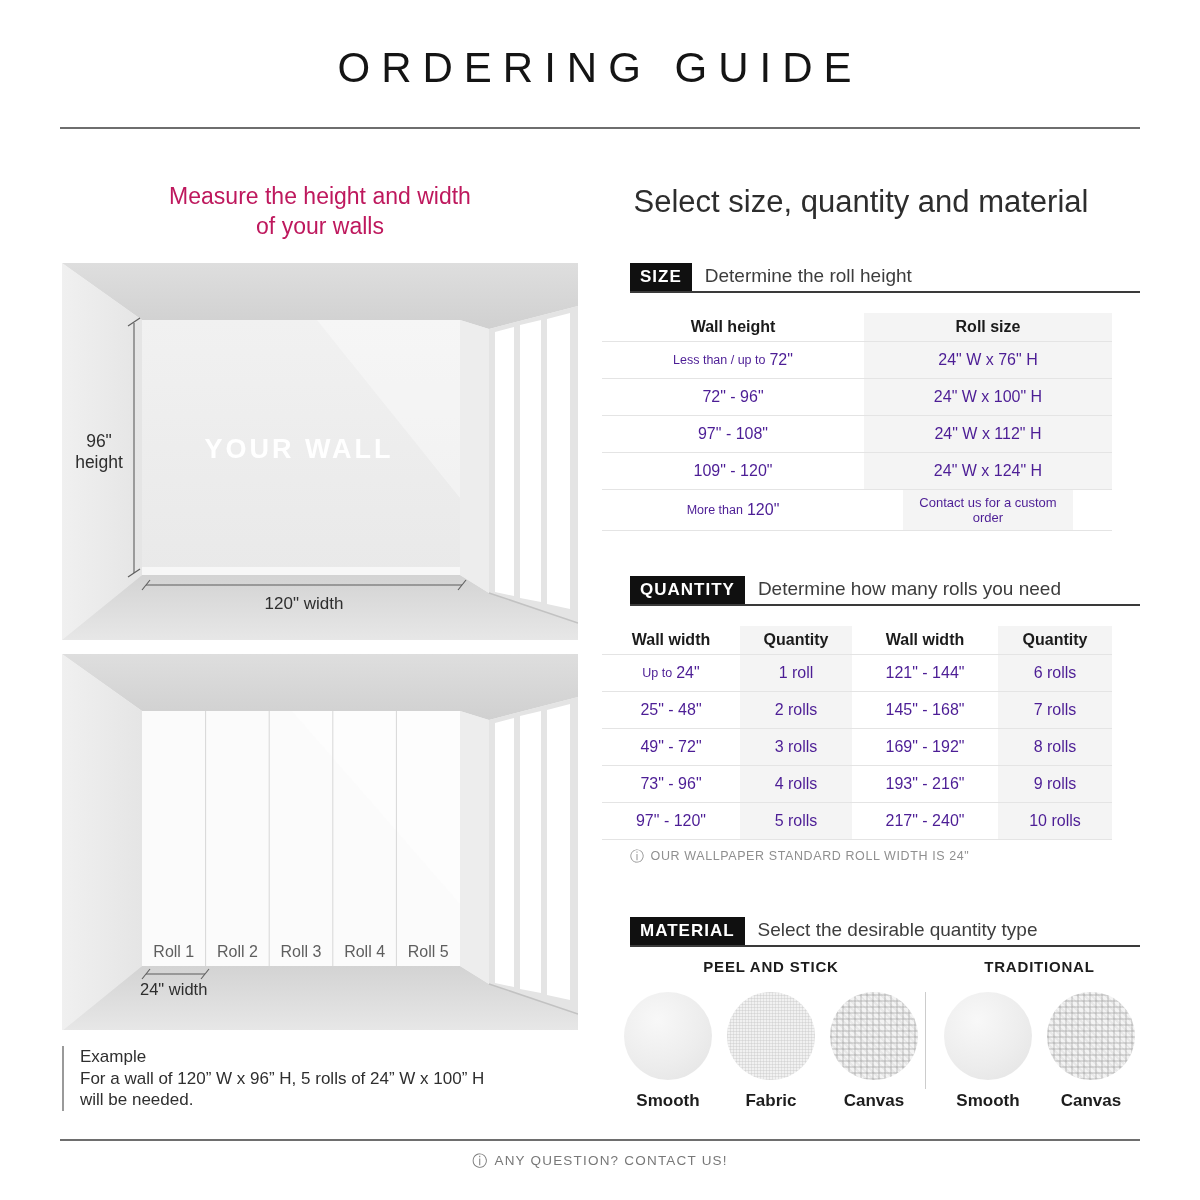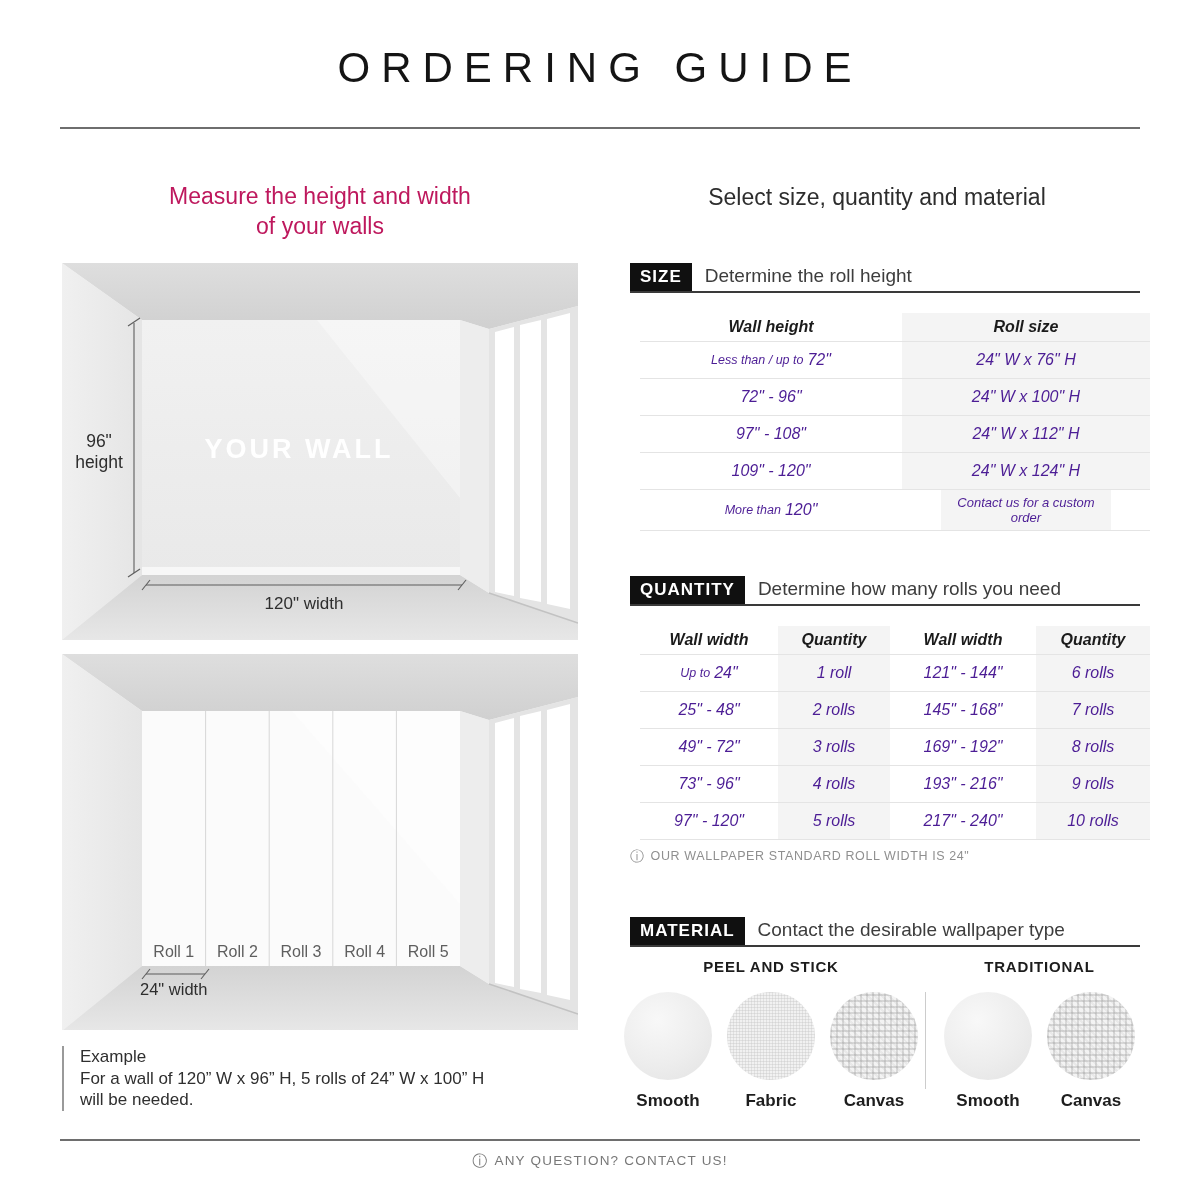--- a/index.html
+++ b/index.html
@@ -7,38 +7,38 @@
           font-family:"Liberation Sans", sans-serif;color:#1f1f1f;}
   svg{font-family:inherit;display:block;}
 
   .title{position:absolute;top:44px;left:0;width:100%;text-align:center;
          font-size:42px;font-weight:400;letter-spacing:11px;color:#141414;}
   .rule-top{position:absolute;top:127px;left:60px;width:1080px;height:2px;background:#6e6e6e;}
   .rule-bottom{position:absolute;top:1139px;left:60px;width:1080px;height:2px;background:#6e6e6e;}
 
   .h-left{position:absolute;top:181px;left:60px;width:520px;text-align:center;
           font-size:23px;line-height:30px;font-weight:400;color:#be185d;}
-  .h-right{position:absolute;top:184px;left:622px;width:510px;text-align:center;
-           font-size:23px;font-weight:400;color:#2d2d2d;}
+  .h-right{position:absolute;top:184px;left:606px;width:510px;text-align:center;
+           font-size:31px;font-weight:400;color:#2d2d2d;}
 
   .room{position:absolute;left:62px;width:516px;}
   #room1{top:263px;height:377px;}
   #room2{top:654px;height:376px;}
 
   .example{position:absolute;left:62px;top:1046px;border-left:2px solid #9a9a9a;
            padding-left:16px;font-size:17px;line-height:21.5px;color:#2f2f2f;}
 
   .sec{position:absolute;left:630px;width:510px;}
   .sec-bar{display:flex;align-items:stretch;border-bottom:2px solid #3a3a3a;}
   .badge{background:#101010;color:#ffffff;font-size:17px;font-weight:700;
          letter-spacing:1px;padding:4px 10px;display:flex;align-items:center;}
   .sec-label{font-size:19px;color:#3d3d3d;margin-left:13px;align-self:center;padding-bottom:2px;}
   #sec-size{top:263px;text-align:center;} #sec-quantity{top:576px;} #sec-material{top:917px;}
 
-  .table{position:absolute;left:640px;width:510px;font-style:italic;}
+  .table{position:absolute;left:602px;width:510px;}
   #size-table{top:313px;} #qty-table{top:626px;}
   .t-row{display:grid;border-bottom:1px solid #e4e4e4;}
   .size-cols{grid-template-columns:262px 248px;}
   .qty-cols{grid-template-columns:138px 112px 146px 114px;}
   .row28{height:28px;} .row36{height:36px;} .row40{height:40px;}
   .cell{display:flex;align-items:center;justify-content:center;text-align:center;
         font-size:16px;color:#4c1d95;}
   .band{background:#f4f4f4;}
   .hdr .cell{font-size:16px;font-weight:700;color:#1b1b1b;}
   .pre{font-size:12.5px;margin-right:4px;}
@@ -279,21 +279,21 @@
       </div>
   </div>
 
   <div class="note">
     <span class="i-ico">ⓘ</span><span>OUR WALLPAPER STANDARD ROLL WIDTH IS 24"</span>
   </div>
 
   <div class="sec" id="sec-material">
     <div class="sec-bar">
       <span class="badge">MATERIAL</span>
-      <span class="sec-label">Contact the desirable wallpaper type</span>
+      <span class="sec-label">Select the desirable quantity type</span>
     </div>
   </div>
   <div class="mat-wrap">
       <div class="mat-group">
         <div class="mat-title">PEEL AND STICK</div>
         <div class="swatch-row">
           <div class="swatch">
             <div class="circle tex-smooth"></div>
             <div class="swatch-name">Smooth</div>
           </div>

